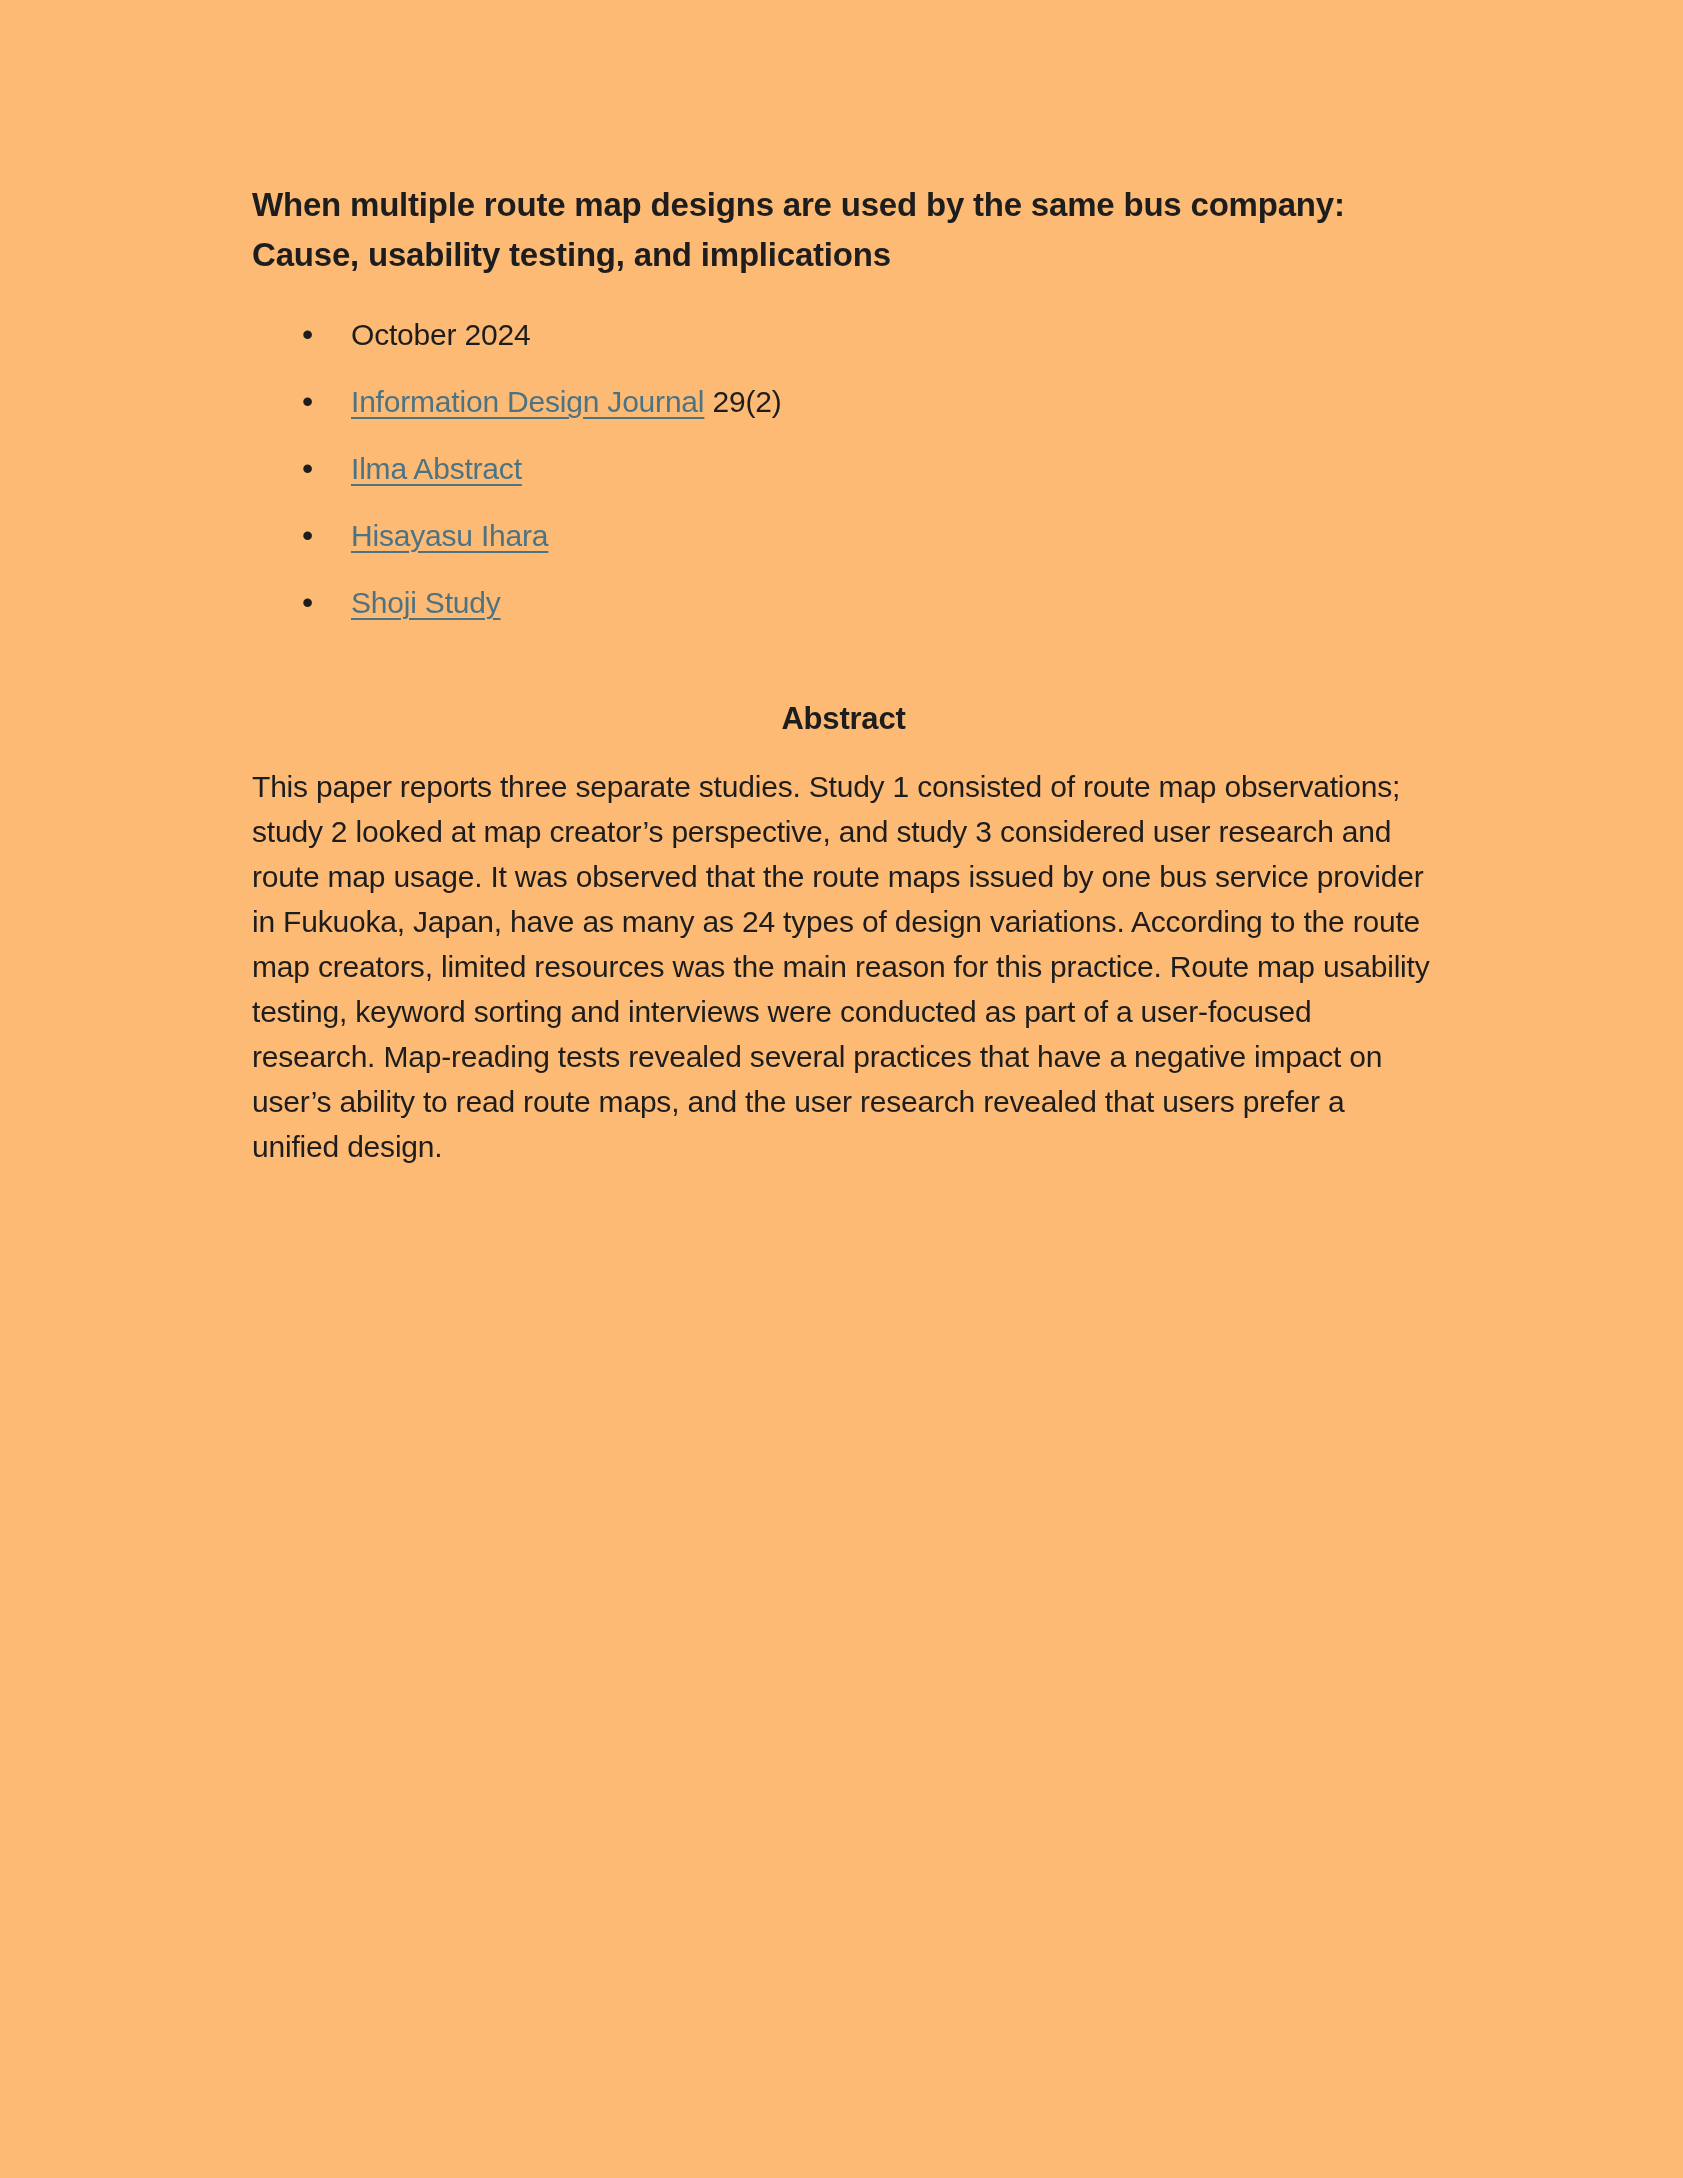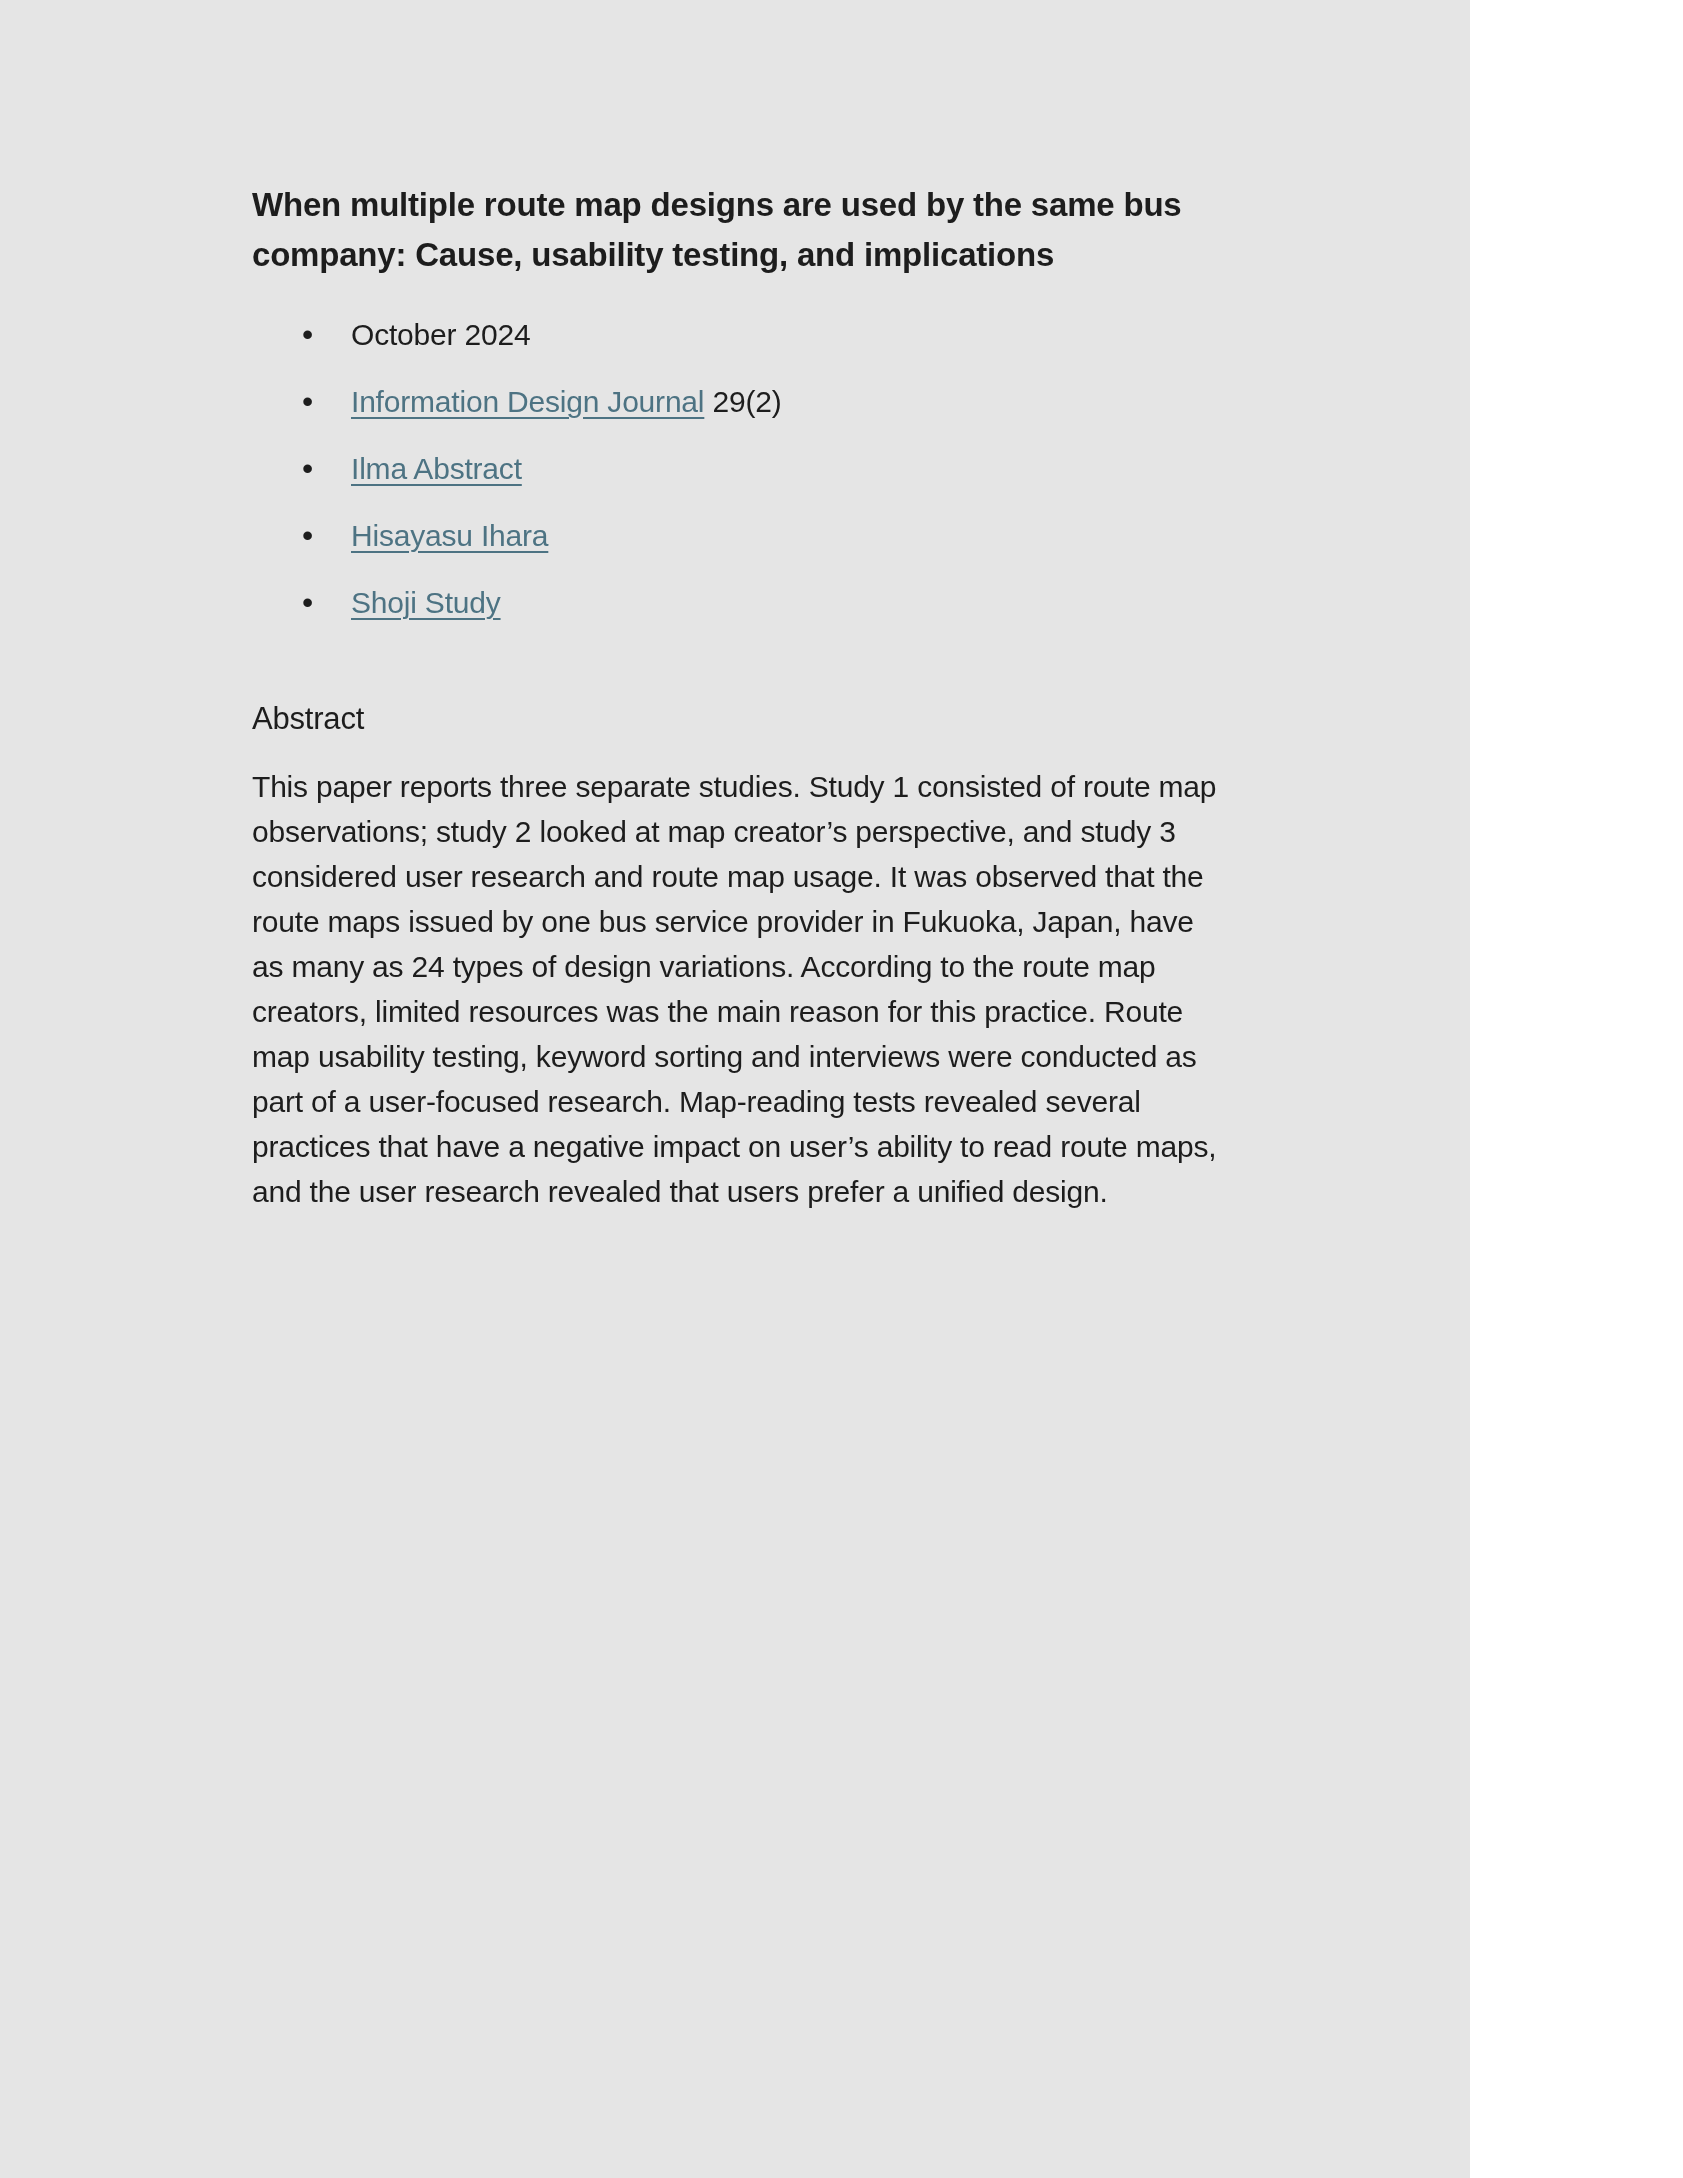--- a/index.html
+++ b/index.html
@@ -2,23 +2,23 @@
 <html><head>
 <meta charset="utf-8">
 <style>
   html, body {
     margin: 0;
     padding: 0;
     background: #ffffff;
   }
   .page {
     position: relative;
-    width: 1470px;
+    width: 1683px;
     height: 2178px;
-    background: #e5e5e5;
+    background: #fdba74;
     font-family: "Liberation Sans", sans-serif;
     color: #1d1d1d;
     box-sizing: border-box;
     padding: 180px 248px 0 252px;
     letter-spacing: -0.2px;
     overflow: hidden;
   }
   .paper-title {
     margin: 0;
     font-size: 33px;
@@ -55,23 +55,24 @@
     text-underline-offset: 5px;
     cursor: pointer;
     text-align: right;
   }
   .journal-issue {
     color: #1d1d1d;
   }
   .abstract-heading {
     margin: 71px 0 0 0;
     font-size: 31px;
-    font-weight: 400;
+    font-weight: 700;
     line-height: 45px;
     color: #1d1d1d;
+    text-align: center;
   }
   .abstract-text {
     margin: 23px 0 6px 0;
     font-size: 30px;
     line-height: 45px;
     color: #1d1d1d;
     max-width: 1183px;
   }
 </style>
 </head>

